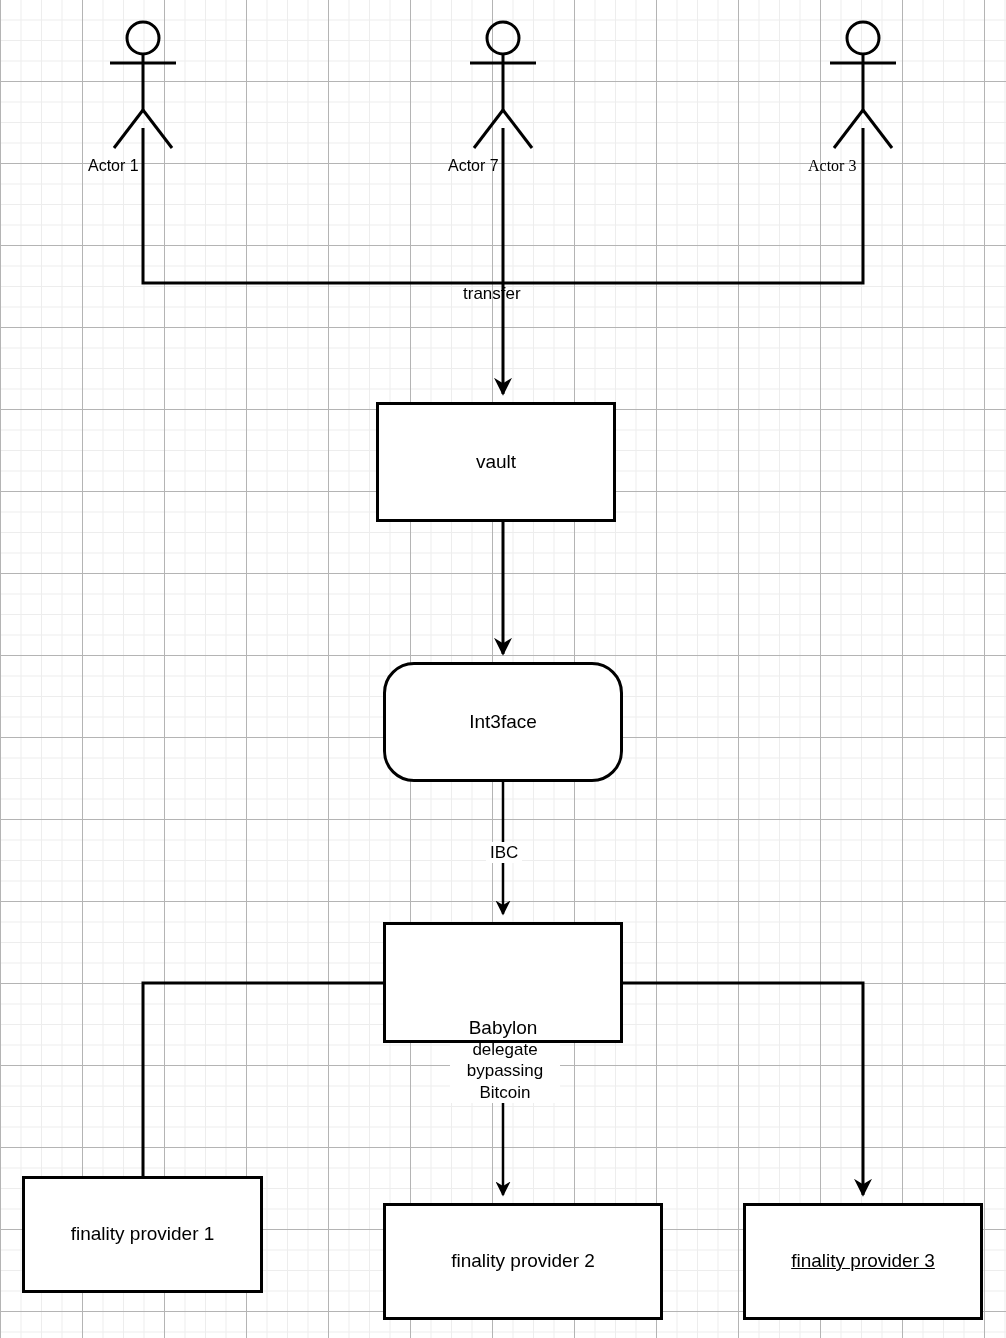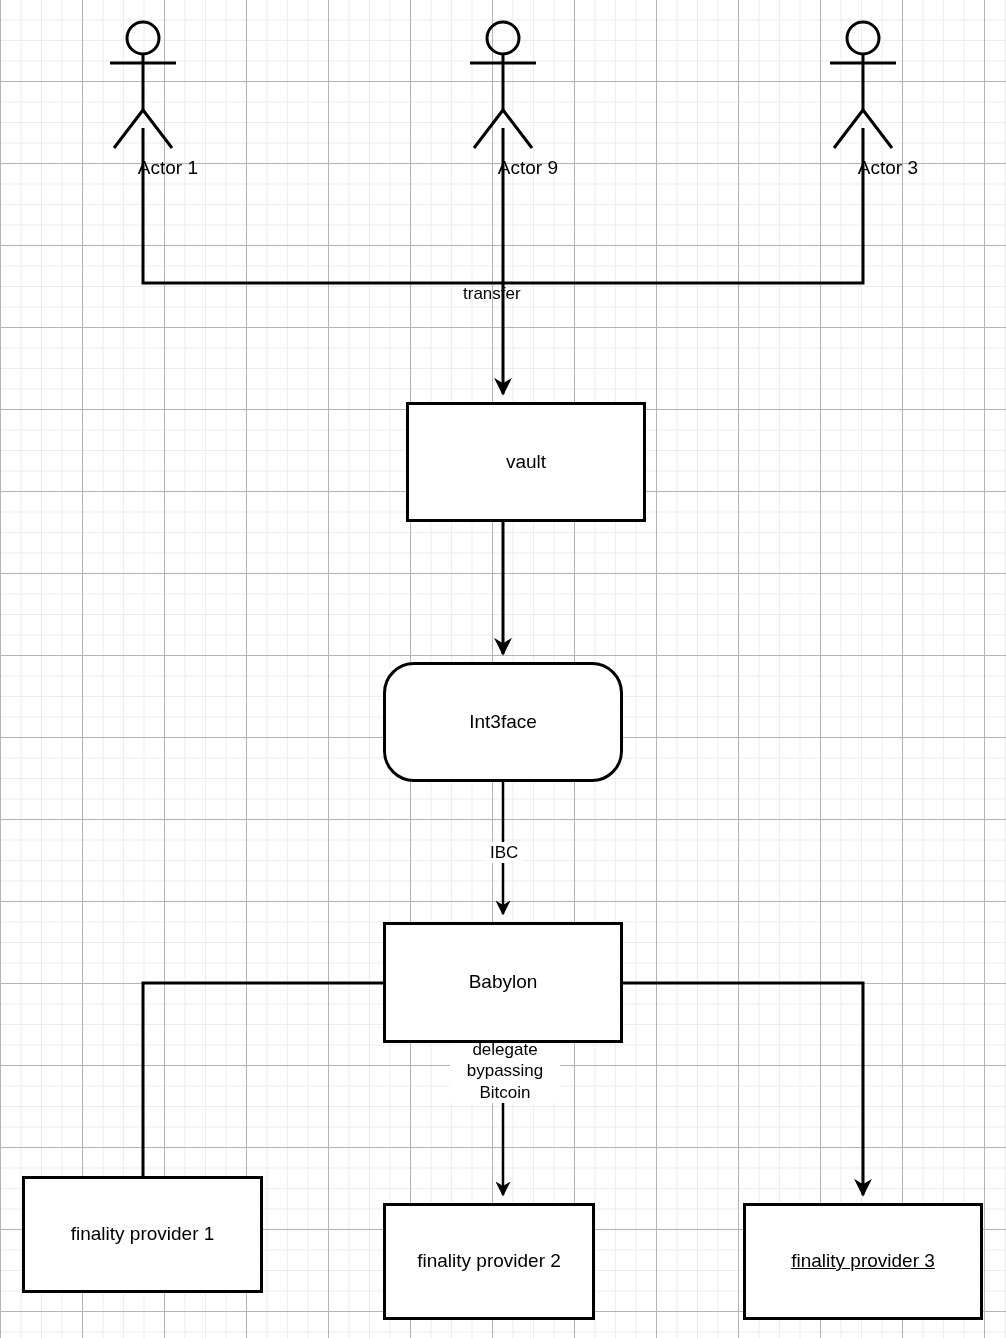--- a/index.html
+++ b/index.html
@@ -56,23 +56,23 @@
     line-height: 1.25;
     white-space: pre;
     margin-top: 9px;
   }
   .edge-label.masked {
     background: #ffffff;
   }
   .actor-label {
     position: absolute;
     font-family: "Liberation Sans", sans-serif;
-    font-size: 19px;
+    font-size: 16px;
     color: #000000;
-    text-align: right;
+    text-align: left;
     white-space: nowrap;
   }
 </style>
 </head>
 <body>
 
 <div id="canvas">
 
   <svg class="dgm" viewBox="0 0 1006 1338" xmlns="http://www.w3.org/2000/svg">
     <defs>
@@ -116,48 +116,48 @@
     <path d="M 503 782 L 503 914" stroke="#000000" stroke-width="2.5" fill="none" marker-end="url(#arrowhead)"></path>
 
     <path d="M 503 1043 L 503 1195" stroke="#000000" stroke-width="2.5" fill="none" marker-end="url(#arrowhead)"></path>
 
     <path d="M 383 983 L 143 983 L 143 1195" stroke="#000000" stroke-width="3" fill="none" marker-end="url(#arrowhead)"></path>
 
     <path d="M 623 983 L 863 983 L 863 1195" stroke="#000000" stroke-width="3" fill="none" marker-end="url(#arrowhead)"></path>
   </svg>
 
   <div class="actor-label" style="left:88px; top:157px; width:110px;">Actor 1</div>
-  <div class="actor-label" style="left:448px; top:157px; width:110px;">Actor 9</div>
-  <div class="actor-label" style="left:808px; top:157px; width:110px;">Actor 3</div>
+  <div class="actor-label" style="left:448px; top:157px; width:110px;">Actor 7</div>
+  <div class="actor-label" style="left:808px; top:157px; width:110px;font-family:Liberation Serif, serif;">Actor 3</div>
 
   <div class="edge-label" style="left:463px; top:274px;">transfer</div>
 
   <div class="edge-label masked" style="left:486px; top:833px; padding:0 4px;text-align:center;">IBC</div>
 
   <div class="edge-label masked" style="left:450px; top:1030px; width:106px; padding:0 2px;">delegate
 bypassing
 Bitcoin</div>
 
-  <div class="node-box" style="left:406px; top:402px; width:240px; height:120px;align-items:center;">
+  <div class="node-box" style="left:376px; top:402px; width:240px; height:120px;align-items:center;">
     <span>vault</span>
   </div>
 
   <div class="node-box" style="left:383px; top:662px; width:240px; height:120px;border-radius:31px;">
     <span>Int3face</span>
   </div>
 
-  <div class="node-box" style="left:383px; top:922px; width:240px; height:121px;">
+  <div class="node-box" style="left:383px; top:922px; width:240px; height:121px;align-items:flex-end;">
     <span>Babylon</span>
   </div>
 
   <div class="node-box" style="left:22px; top:1136px; width:241px; height:117px;margin-top:40px;">
     <span>finality provider 1</span>
   </div>
 
-  <div class="node-box" style="left:383px; top:1203px; width:212px; height:117px;">
+  <div class="node-box" style="left:383px; top:1203px; width:280px; height:117px;">
     <span>finality provider 2</span>
   </div>
 
   <div class="node-box" style="left:743px; top:1203px; width:240px; height:117px;text-decoration:underline;">
     <span>finality provider 3</span>
   </div>
 
 </div>
 
 </body></html>

